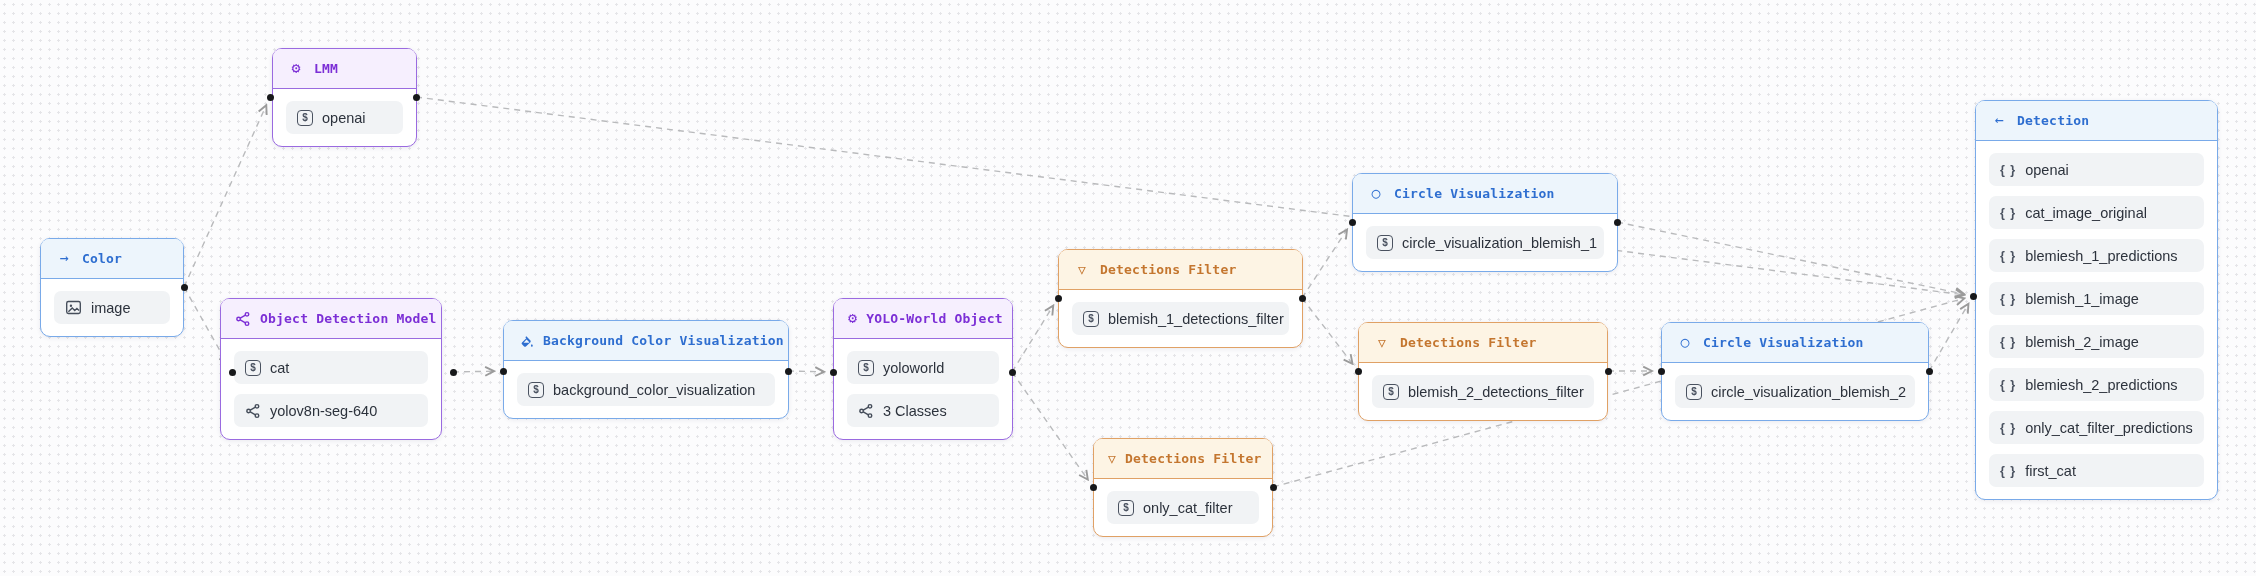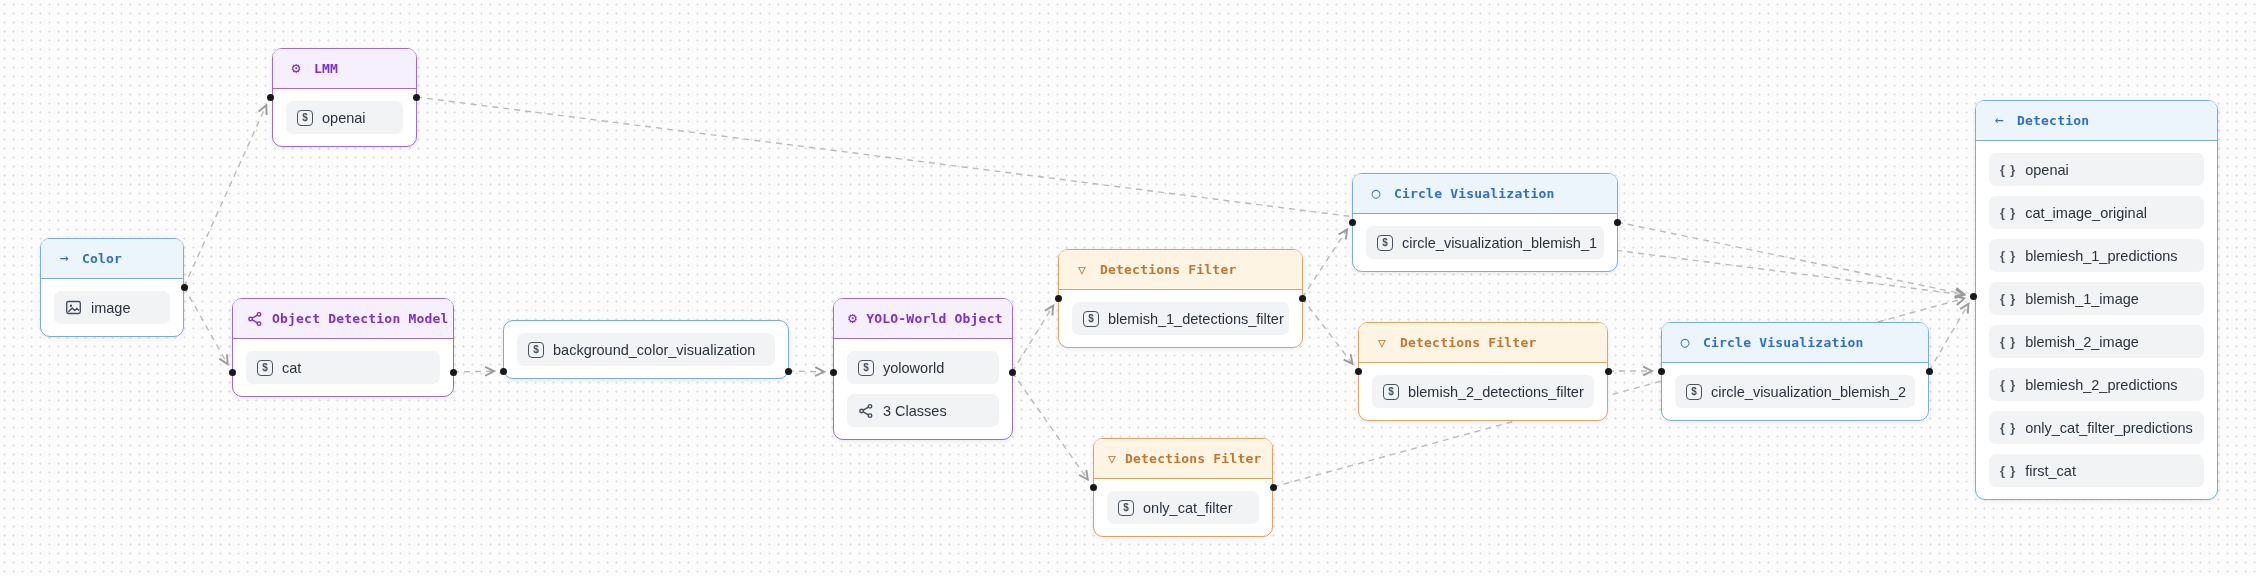--- a/index.html
+++ b/index.html
@@ -102,21 +102,21 @@
                 <rect x="2" y="3" width="16" height="14" rx="2"></rect>
                 <circle cx="7" cy="8" r="1.4" fill="currentColor" stroke="none"></circle>
                 <path d="M4 15l4.5-4.5 3 3 2.5-2.5 2.5 2.5"></path>
               </g>
             </svg>
           </span>
           <span>image</span>
         </div>
       </div>
     </div>
-    <div class="node purple" style="left: 232px; top: 298px; width: 222px;">
+    <div class="node purple" style="left: 220px; top: 298px; width: 222px;">
       <div class="node-header">
         <span class="hicon">
           <svg viewBox="0 0 20 20" width="16" height="16">
             <g fill="none" stroke="currentColor" stroke-width="1.8">
               <circle cx="4.5" cy="10" r="2.2"></circle>
               <circle cx="15" cy="4.2" r="2.2"></circle>
               <circle cx="15" cy="15.8" r="2.2"></circle>
               <line x1="6.6" y1="8.9" x2="13" y2="5.3"></line>
               <line x1="6.6" y1="11.1" x2="13" y2="14.7"></line>
             </g>
@@ -124,23 +124,46 @@
         </span>
         <span>Object Detection Model</span>
       </div>
       <div class="node-body">
         <div class="node-item">
           <span class="iicon">
             <span class="dollar-box">$</span>
           </span>
           <span>cat</span>
         </div>
+        <div class="node-item">
+          <span class="iicon">
+            <svg viewBox="0 0 20 20" width="16" height="16">
+              <g fill="none" stroke="currentColor" stroke-width="1.8">
+                <circle cx="4.5" cy="10" r="2.2"></circle>
+                <circle cx="15" cy="4.2" r="2.2"></circle>
+                <circle cx="15" cy="15.8" r="2.2"></circle>
+                <line x1="6.6" y1="8.9" x2="13" y2="5.3"></line>
+                <line x1="6.6" y1="11.1" x2="13" y2="14.7"></line>
+              </g>
+            </svg>
+          </span>
+          <span>yolov8n-seg-640</span>
+        </div>
       </div>
     </div>
     <div class="node blue" style="left: 503px; top: 320px; width: 286px;">
+      <div class="node-header">
+        <span class="hicon">
+          <svg viewBox="0 0 24 24" width="16" height="16">
+            <path fill="currentColor" d="M19 11.5 12.5 5 11 6.4l1.4 1.4-6.4 6.4a1.9 1.9 0 0 0 0 2.7l3.2 3.2a1.9 1.9 0 0 0 2.7 0l7.1-6.6zM7.6 15.2l5.3-5.3 4 4-.6.6H8.2l-.6.7z"></path>
+            <path fill="currentColor" d="M20.8 16.5c-.7 1.1-1.4 2-1.4 2.8a1.4 1.4 0 0 0 2.8 0c0-.8-.7-1.7-1.4-2.8z"></path>
+          </svg>
+        </span>
+        <span>Background Color Visualization</span>
+      </div>
       <div class="node-body">
         <div class="node-item">
           <span class="iicon">
             <span class="dollar-box">$</span>
           </span>
           <span>background_color_visualization</span>
         </div>
       </div>
     </div>
     <div class="node purple" style="left: 833px; top: 298px; width: 180px;">

